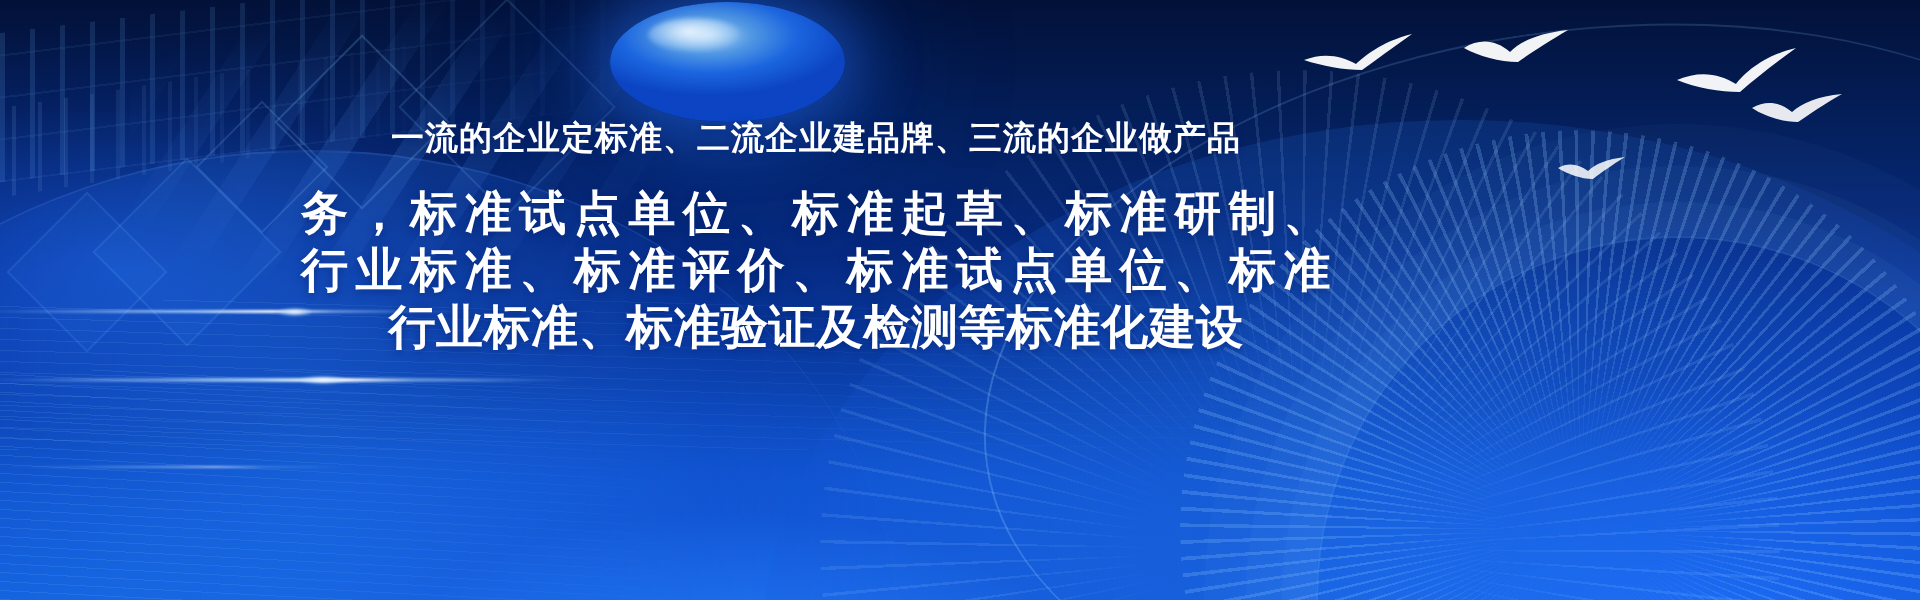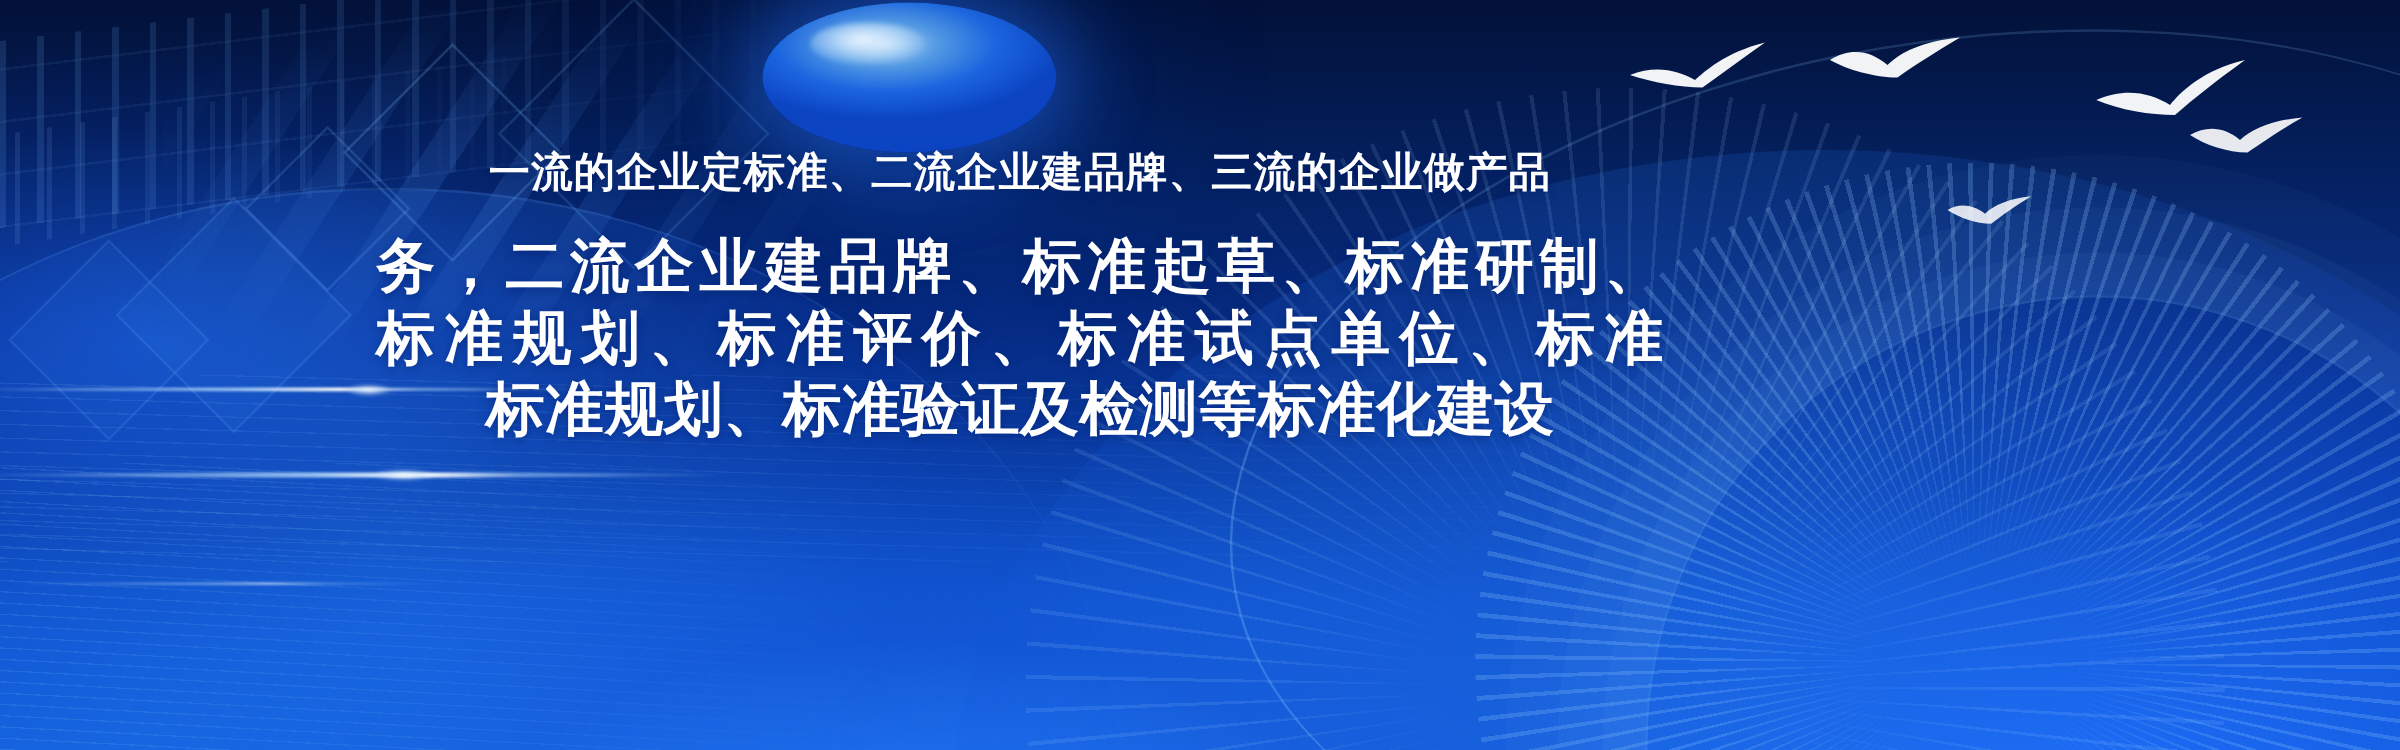--- a/index.html
+++ b/index.html
@@ -242,20 +242,20 @@
       <path d="M2 12 C12 6, 23 8, 32 15 C39 8, 51 3, 69 1 C56 9, 46 16, 37 23 C25 23, 11 18, 2 12 Z" fill="#ffffff" opacity="0.85"></path>
     </svg>
 
   </div>
 
   <div class="text-wrap">
 
     <div class="headline">一流的企业定标准、二流企业建品牌、三流的企业做产品</div>
 
     <div class="body-text">
-      <span class="ln just">务，二流企业建品牌、标准起草、标准研制、</span>
-      <span class="ln just">标准规划、标准评价、标准试点单位、标准</span>
-      <span class="ln">标准规划、标准验证及检测等标准化建设</span>
+      <span class="ln just">务，标准试点单位、标准起草、标准研制、</span>
+      <span class="ln just">行业标准、标准评价、标准试点单位、标准</span>
+      <span class="ln">行业标准、标准验证及检测等标准化建设</span>
     </div>
 
   </div>
 
 </div>
 
 </body></html>

